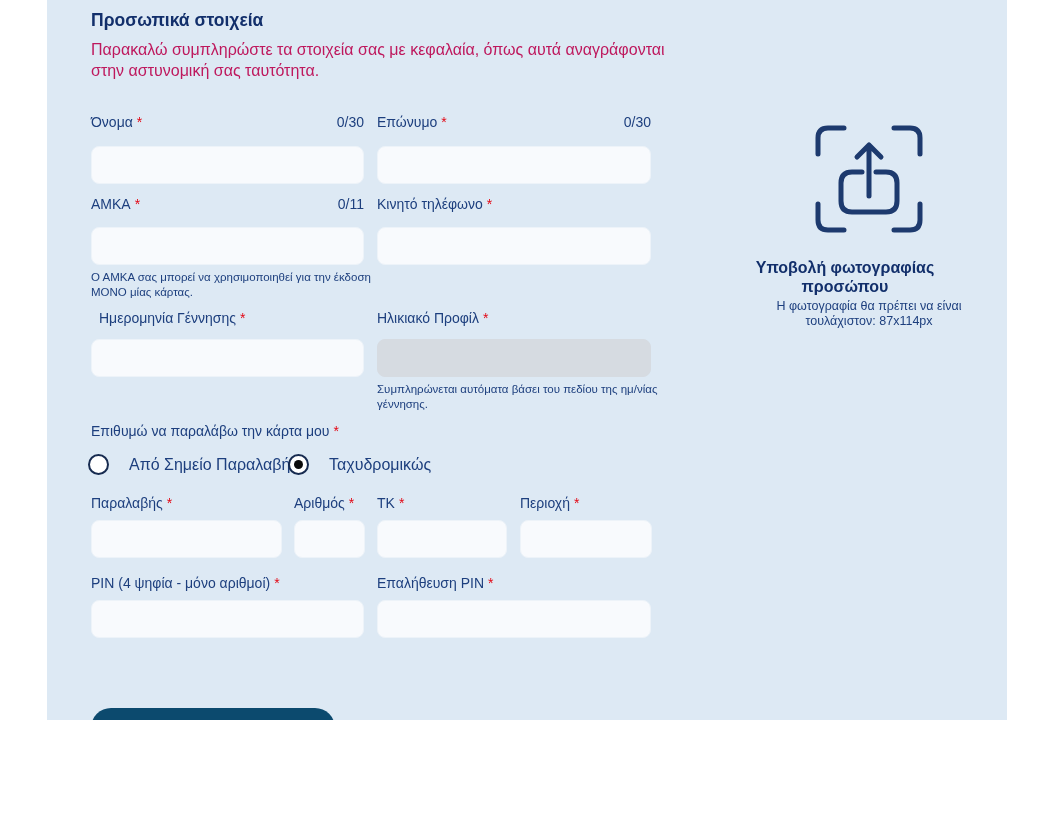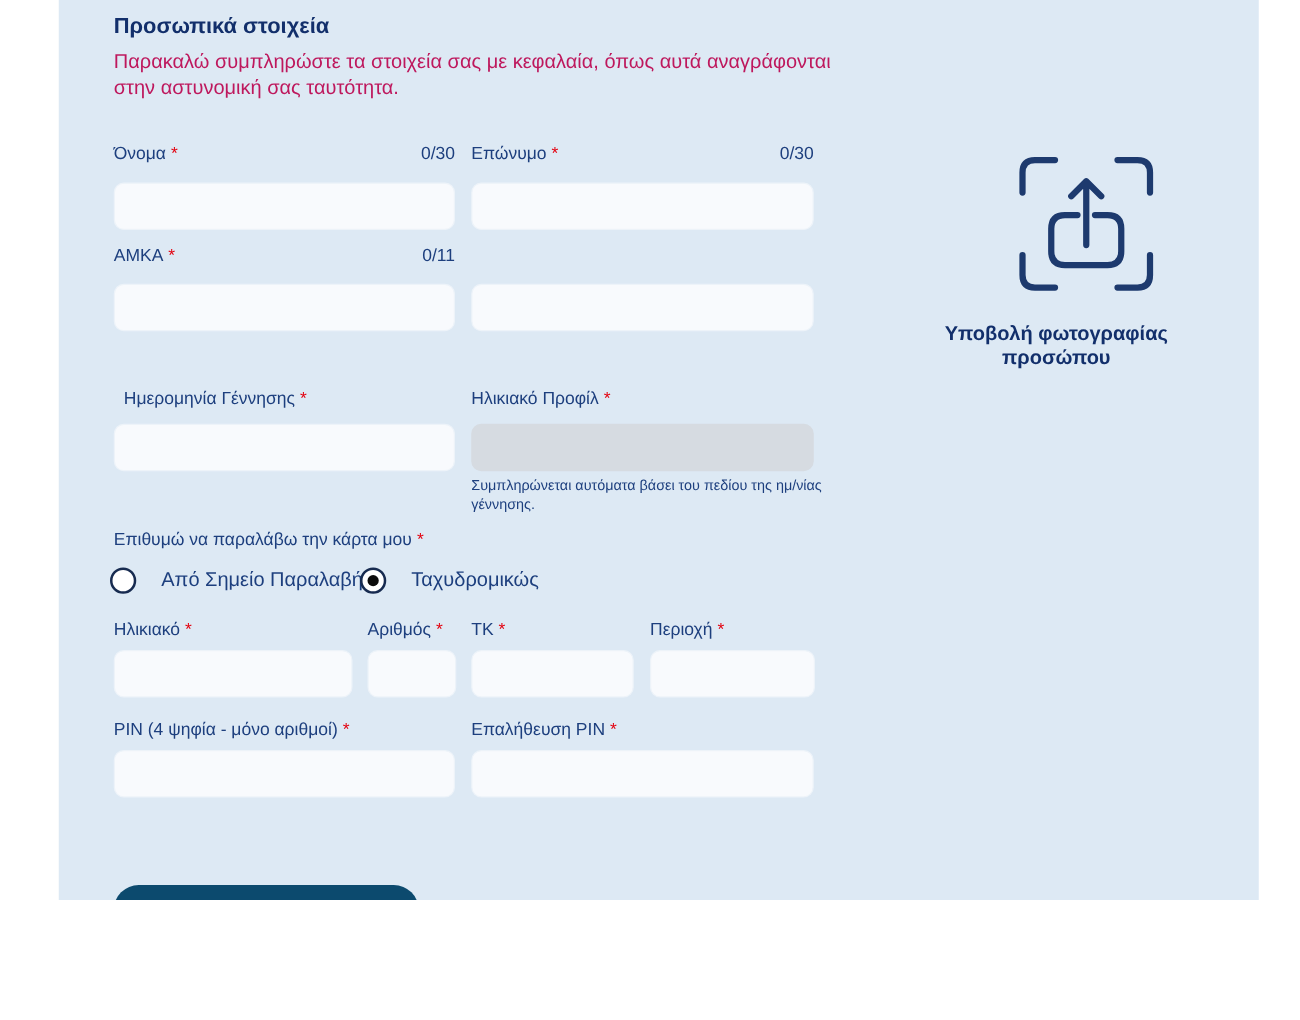--- a/index.html
+++ b/index.html
@@ -63,22 +63,26 @@
       <span><span>Επώνυμο</span><span class="req">*</span></span>
       <span class="counter">0/30</span>
     </div>
     <input class="abs input" style="left: 44px; top: 146px; width: 273px;" type="text" value="">
     <input class="abs input" style="left: 330px; top: 146px; width: 274px;" type="text" value="">
 
     <div class="abs label-row" style="left:44px; top:196px; width:273px;">
       <span><span>ΑΜΚΑ</span><span class="req">*</span></span>
       <span class="counter">0/11</span>
     </div>
+    <div class="abs label-row" style="left:330px; top:196px; width:274px;">
+      <span><span>Κινητό τηλέφωνο</span><span class="req">*</span></span>
+    </div>
     <input class="abs input" style="left: 44px; top: 227px; width: 273px;" type="text" value="">
     <input class="abs input" style="left: 330px; top: 227px; width: 274px;" type="text" value="">
+    <div class="abs helper" style="left:44px; top:270px; width:282px;">Ο ΑΜΚΑ σας μπορεί να χρησιμοποιηθεί για την έκδοση ΜΟΝΟ μίας κάρτας.</div>
 
     <div class="abs label-row" style="left:52px; top:310px; width:273px;">
       <span><span>Ημερομηνία Γέννησης</span><span class="req">*</span></span>
     </div>
     <div class="abs label-row" style="left:330px; top:310px; width:274px;">
       <span><span>Ηλικιακό Προφίλ</span><span class="req">*</span></span>
     </div>
     <input class="abs input" style="left: 44px; top: 339px; width: 273px;" type="text" value="">
     <input class="abs input" style="left: 330px; top: 339px; width: 274px;" type="text" disabled="" value="">
     <div class="abs helper" style="left:330px; top:382px; width:282px;">Συμπληρώνεται αυτόματα βάσει του πεδίου της ημ/νίας γέννησης.</div>
@@ -89,21 +93,21 @@
     <div class="abs radio-opt" style="left:41px; top:454px;">
       <span class="radio-circle"></span>
       <span class="radio-text">Από Σημείο Παραλαβής</span>
     </div>
     <div class="abs radio-opt" style="left:241px; top:454px;align-items:center;">
       <span class="radio-circle checked"></span>
       <span class="radio-text">Ταχυδρομικώς</span>
     </div>
 
     <div class="abs label-row" style="left:44px; top:495px; width:191px;">
-      <span><span>Ηλικιακό</span><span class="req">*</span></span>
+      <span><span>Παραλαβής</span><span class="req">*</span></span>
     </div>
     <div class="abs label-row" style="left:247px; top:495px; width:71px;">
       <span><span>Αριθμός</span><span class="req">*</span></span>
     </div>
     <div class="abs label-row" style="left:330px; top:495px; width:130px;">
       <span><span>ΤΚ</span><span class="req">*</span></span>
     </div>
     <div class="abs label-row" style="left:473px; top:495px; width:132px;">
       <span><span>Περιοχή</span><span class="req">*</span></span>
     </div>
@@ -130,15 +134,16 @@
           <path d="M 32 6 H 16 Q 6 6 6 16 V 32"></path>
           <path d="M 82 6 H 98 Q 108 6 108 16 V 32"></path>
           <path d="M 32 108 H 16 Q 6 108 6 98 V 82"></path>
           <path d="M 82 108 H 98 Q 108 108 108 98 V 82"></path>
           <path d="M 50 50 H 40 Q 29 50 29 61 V 79 Q 29 90 40 90 H 74 Q 85 90 85 79 V 61 Q 85 50 74 50 H 64"></path>
           <path d="M 57 74 V 23 M 45 35 L 57 23 L 69 35"></path>
         </g>
       </svg>
     </div>
     <div class="abs photo-title" style="left:688px; top:258px; width:220px;">Υποβολή φωτογραφίας προσώπου</div>
+    <div class="abs photo-hint" style="left:717px; top:299px; width:210px;">Η φωτογραφία θα πρέπει να είναι τουλάχιστον: 87x114px</div>
 
   </div>
 </div>
 
 </body></html>

